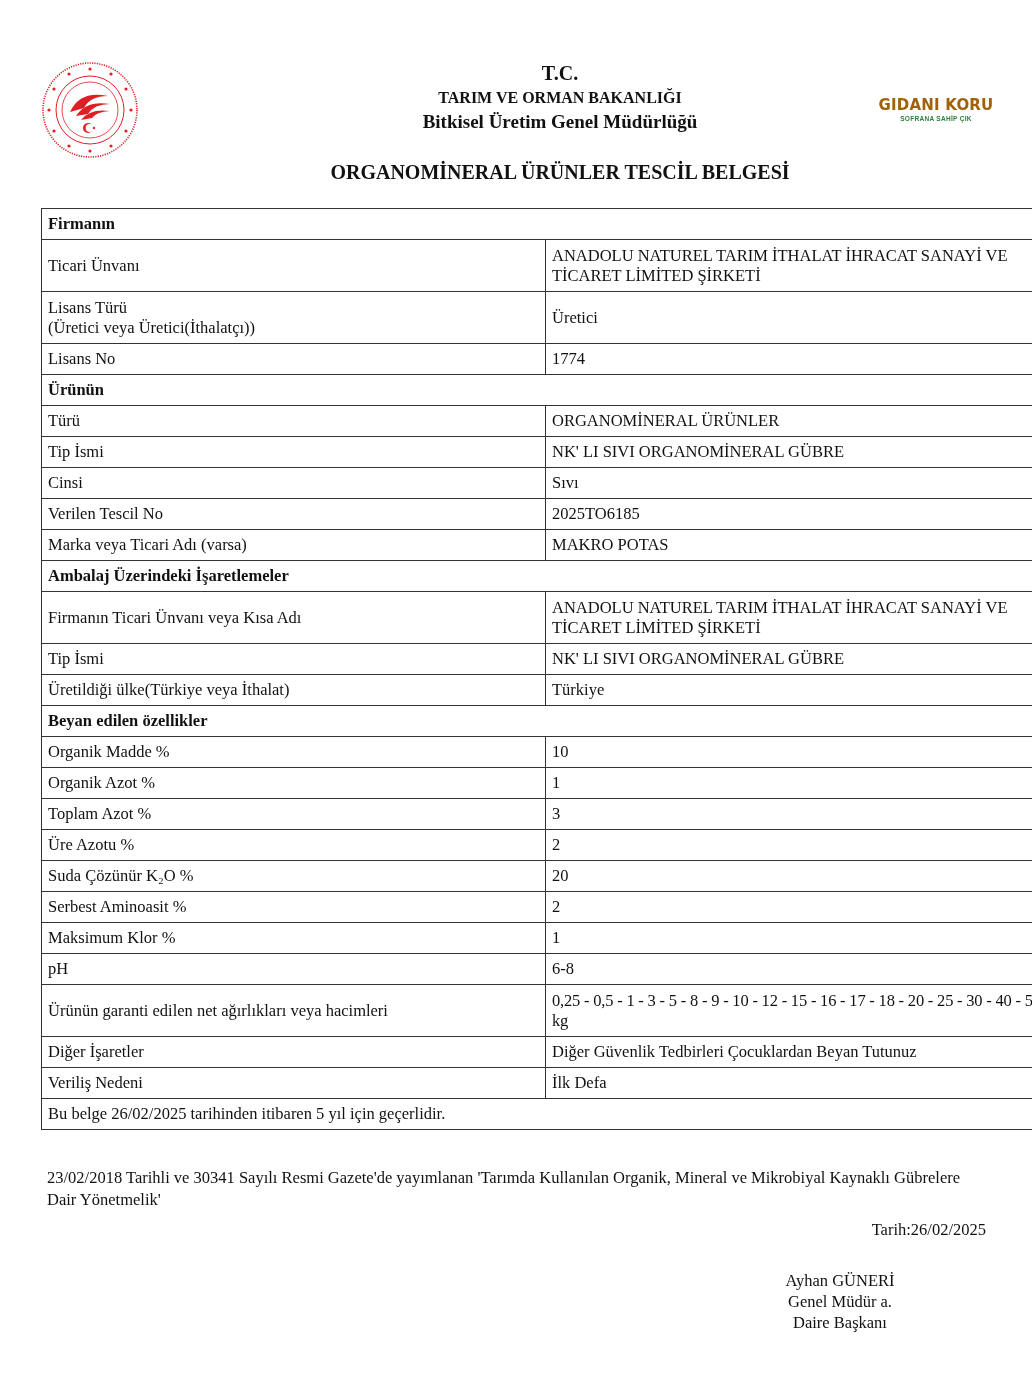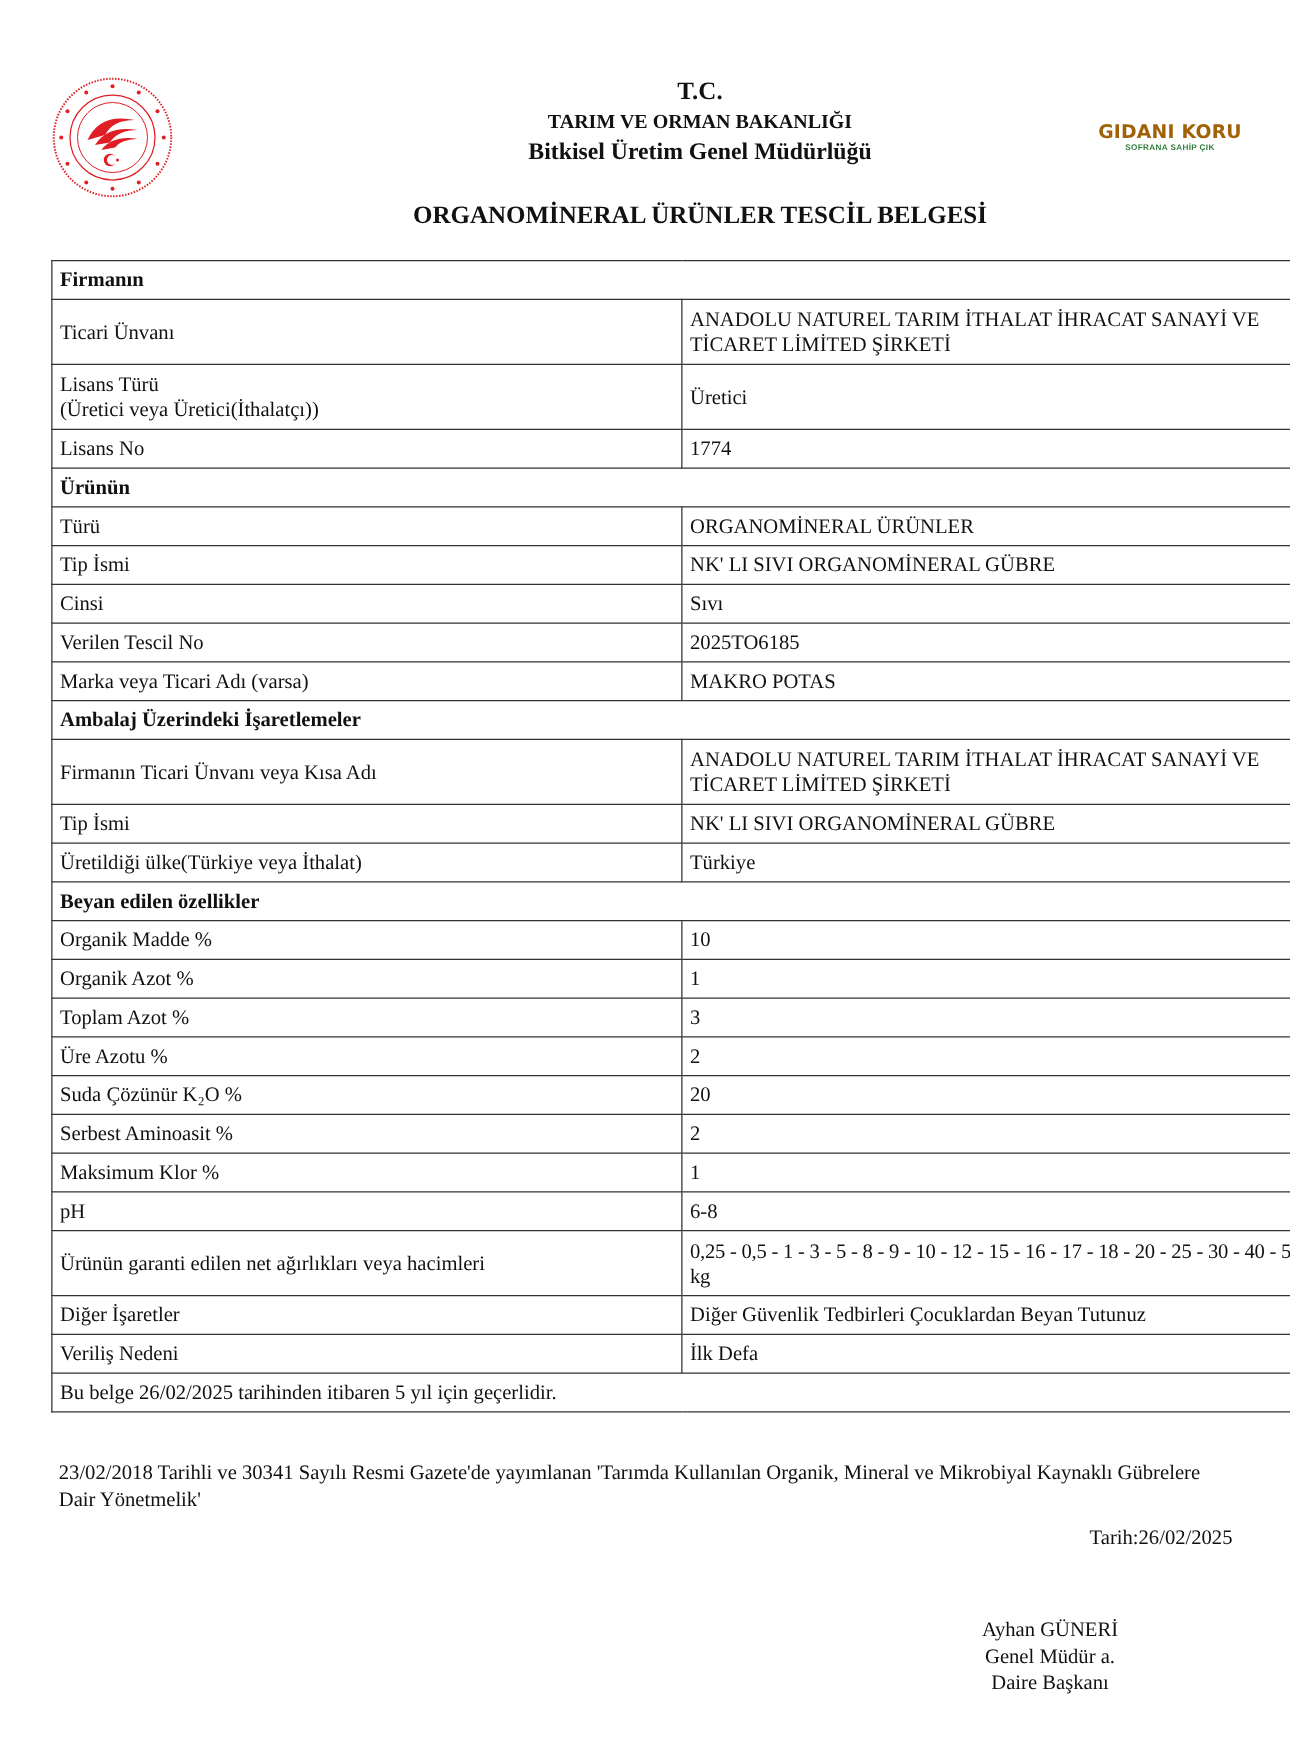--- a/index.html
+++ b/index.html
@@ -37,21 +37,21 @@
     table.cert tr.r2 td { height: 51px; }
     table.cert tr.r3 td { height: 51px; }
 
     .regulation {
       position: absolute; left: 47px; top: 1167px; width: 940px;
       font-size: 16.5px; line-height: 22px;
     }
     .date { position: absolute; right: 46px; top: 1220px; font-size: 16.5px; }
     .signature {
       position: absolute; left: 750px; top: 1270px; width: 180px;
-      text-align: center; font-size: 16.5px; line-height: 21px; margin-top: 23px;
+      text-align: center; font-size: 16.5px; line-height: 21px;
     }
   </style>
 </head>
 <body>
 
 <div class="seal">
   <svg width="100" height="100" viewBox="0 0 100 100">
     <circle cx="50" cy="50" r="47" fill="none" stroke="#e01e26" stroke-width="1.6" stroke-dasharray="1.2 1.2"></circle>
     <circle cx="50" cy="50" r="34" fill="none" stroke="#e01e26" stroke-width="1"></circle>
     <circle cx="50" cy="50" r="28" fill="none" stroke="#e01e26" stroke-width="0.8"></circle>

